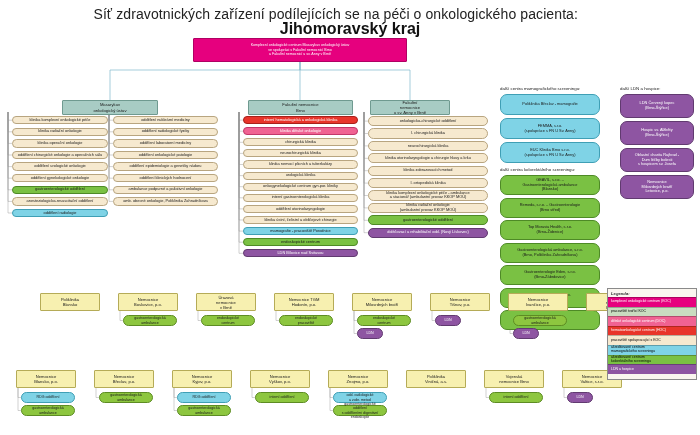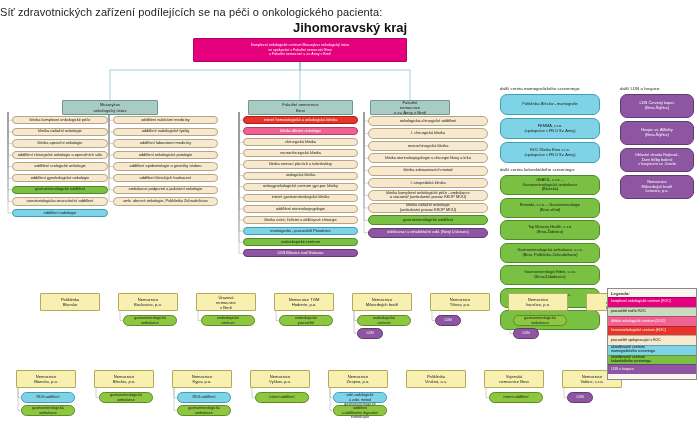--- a/index.html
+++ b/index.html
@@ -8,25 +8,25 @@
     width: 700px; height: 435px;
     background: #ffffff;
     font-family: "Liberation Sans", sans-serif;
     overflow: hidden;
   }
   #page { position: relative; width: 700px; height: 435px; background:#fff; }
 
   
   .title-1 {
     position: absolute; left: 0; top: 6px; width: 578px;
-    text-align: left; font-size: 11px; color: #222; letter-spacing: .1px;
+    text-align: right; font-size: 14px; color: #222; letter-spacing: .1px;
   }
   .title-2 {
     position: absolute; left: 0; top: 20px; width: 700px;
-    text-align: center; font-size: 13px; font-weight: bold; color: #111;
+    text-align: center; font-size: 16px; font-weight: bold; color: #111;
   }
 
   
   .node {
     position: absolute;
     display: flex; align-items: center; justify-content: center;
     text-align: center;
     font-size: 3.9px; line-height: 1.22;
     padding: 1px 3px;
     border: .6px solid rgba(0,0,0,.45);

